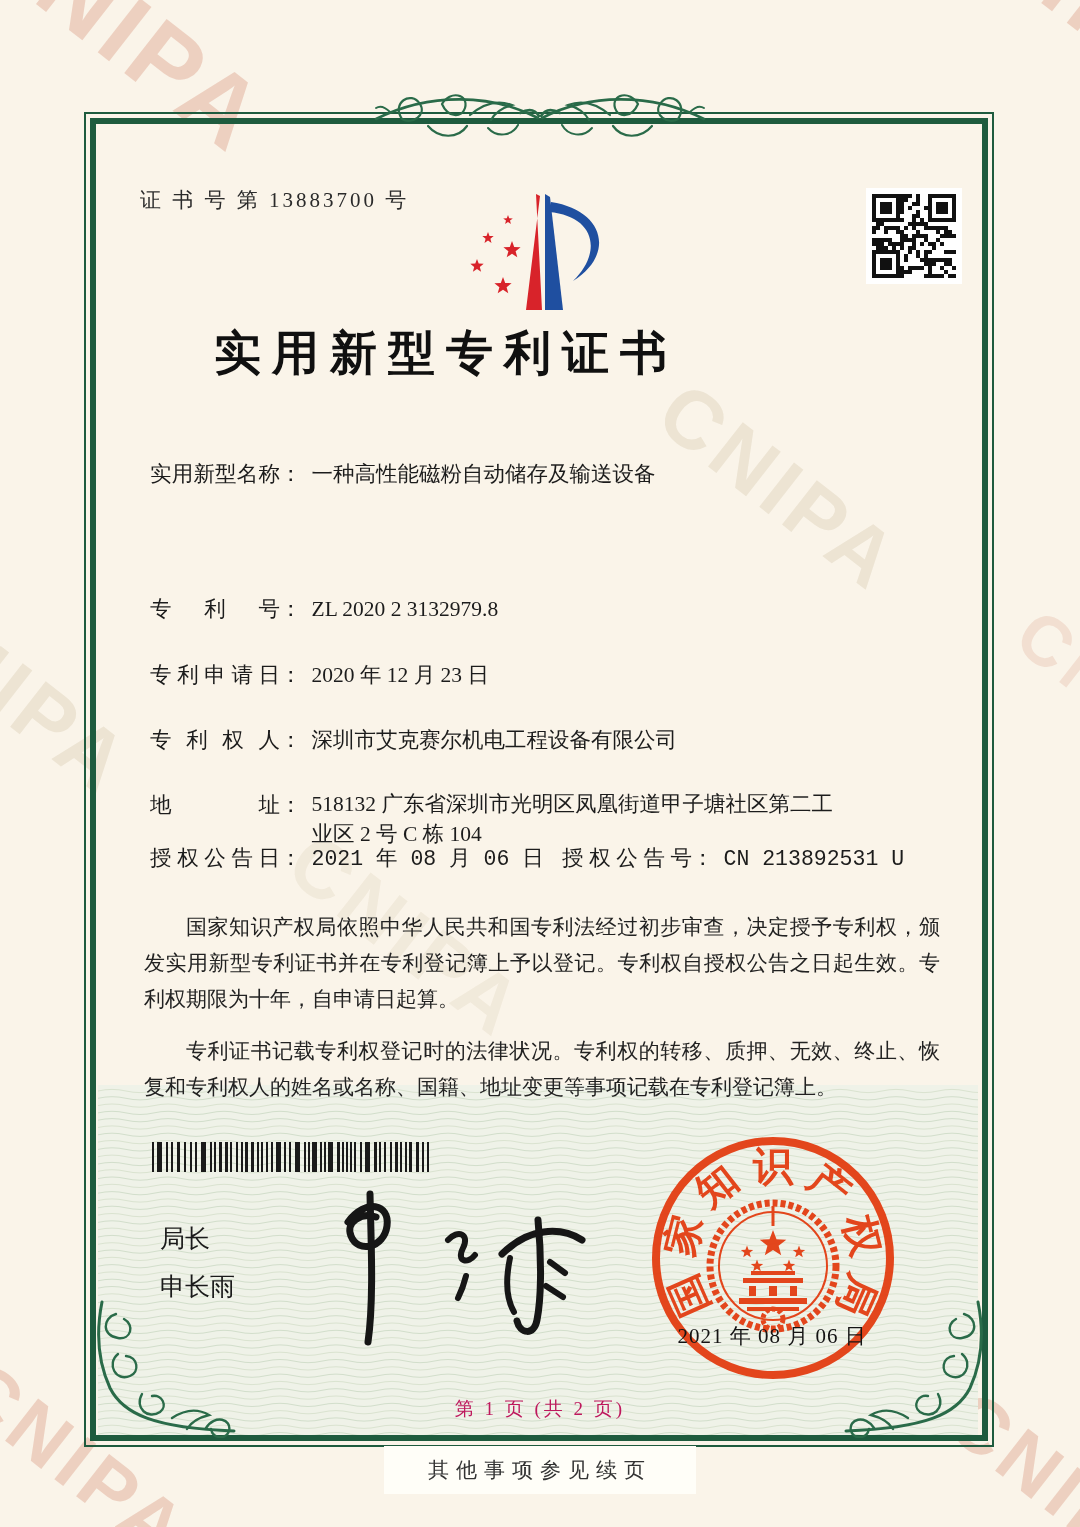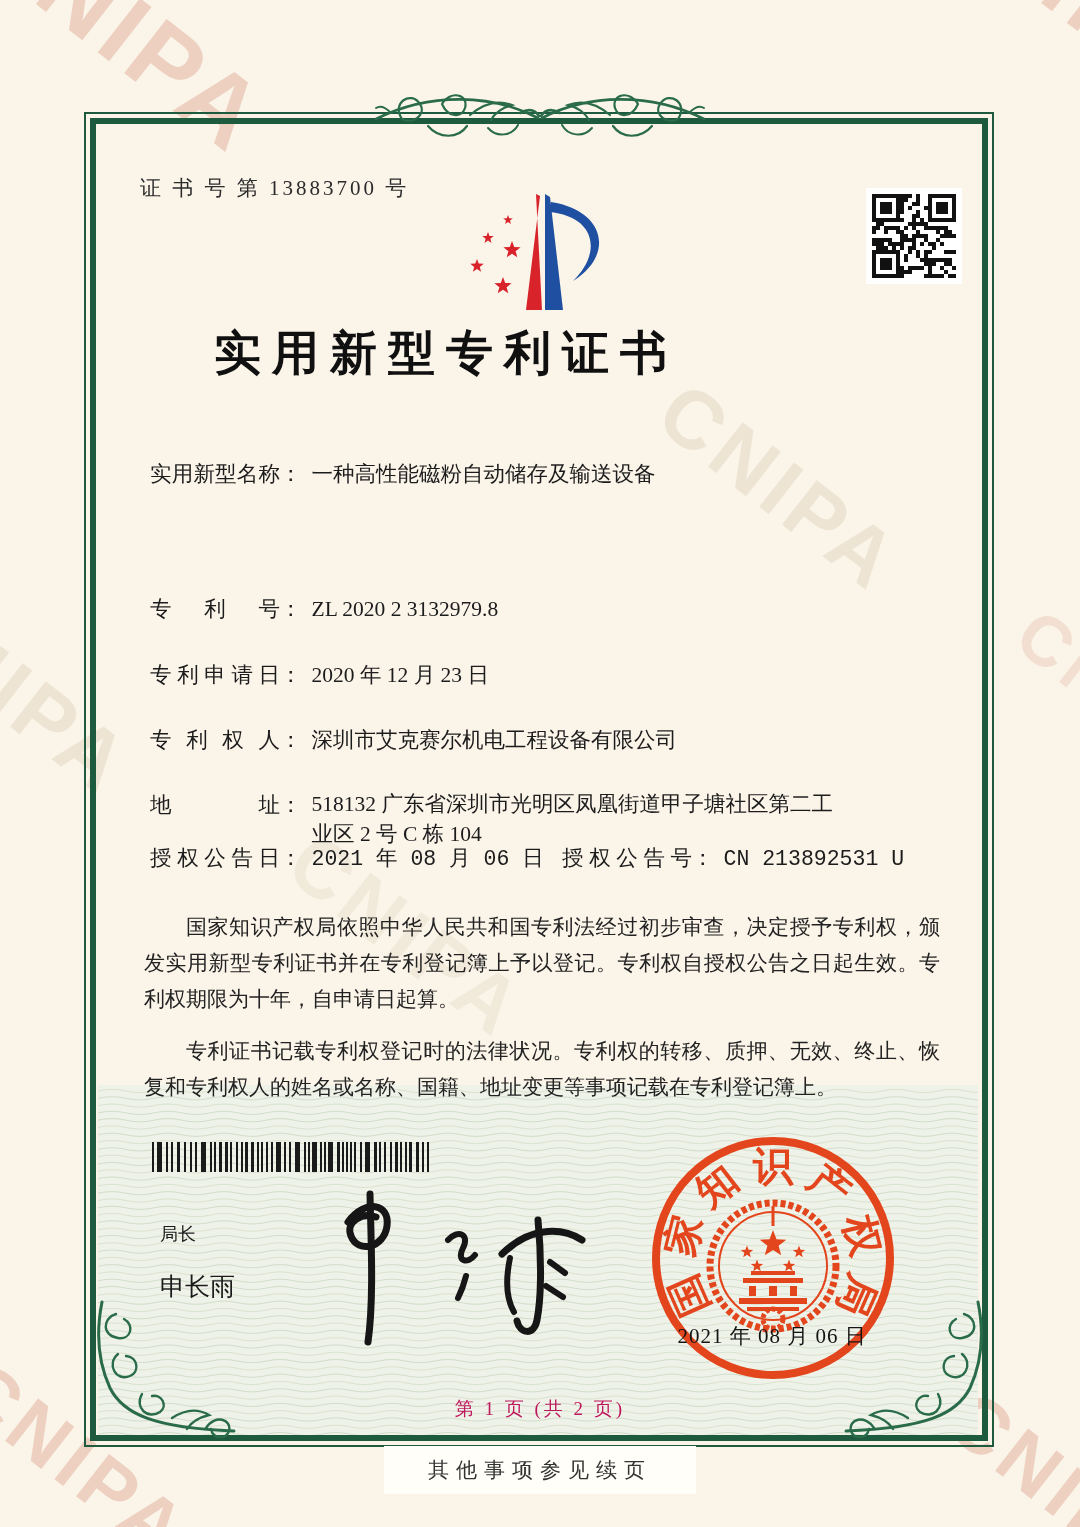--- a/index.html
+++ b/index.html
@@ -8,42 +8,42 @@
   
   .wm{position:absolute;font-family:"Liberation Sans","DejaVu Sans",sans-serif;font-weight:bold;
       transform:rotate(38deg);letter-spacing:6px;pointer-events:none;z-index:0;}
   .wm-tan{color:rgba(185,165,125,0.20);}
   .wm-pink{color:rgba(210,125,100,0.30);}
   
   #frame{position:absolute;left:90px;top:118px;width:886px;height:1311px;
          border:6px solid #1e5b3e;outline:2px solid #1e5b3e;outline-offset:4px;z-index:1;}
   .orn{position:absolute;z-index:2;}
   
-  #cert-no{position:absolute;left:140px;top:174px;font-size:21px;letter-spacing:3px;color:#2b2b2b;z-index:3;}
+  #cert-no{position:absolute;left:140px;top:186px;font-size:21px;letter-spacing:3px;color:#2b2b2b;z-index:3;}
   #logo{position:absolute;left:452px;top:180px;z-index:3;}
   #qr{position:absolute;left:866px;top:188px;z-index:3;background:#ffffff;}
   #title{position:absolute;left:0;top:322px;width:892px;text-align:center;font-size:47px;font-weight:bold;
          letter-spacing:11px;color:#101010;z-index:3;}
   
   .row{position:absolute;left:150px;font-size:21.5px;line-height:32px;z-index:3;white-space:nowrap;}
   .flabel{display:inline-block;width:130px;text-align:justify;text-align-last:justify;vertical-align:top;}
   .fcolon{vertical-align:top;}
   .fvalue{margin-left:10px;vertical-align:top;}
   .fvalue-wrap{display:inline-block;margin-left:10px;width:590px;white-space:pre-line;line-height:30px;vertical-align:top;}
   .pair2{position:absolute;left:412px;top:0;}
   
   #body-text{position:absolute;left:128px;top:893px;width:828px;font-size:21px;line-height:36px;
              text-align:justify;color:#222;z-index:3;}
   #body-text p{margin:16px;text-indent:2em;}
   
   #band{position:absolute;left:98px;top:1085px;width:880px;height:350px;background:#eff2e8;z-index:1;}
   #band svg{display:block;}
   
   #barcode{position:absolute;left:152px;top:1142px;z-index:3;}
-  #director-title{position:absolute;left:160px;top:1222px;font-size:18px;font-weight:500;
+  #director-title{position:absolute;left:160px;top:1222px;font-size:25px;font-weight:500;
                   font-family:"Liberation Sans","DejaVu Sans",sans-serif;z-index:3;color:#1a1a1a;}
   #director-name{position:absolute;left:160px;top:1270px;font-size:25px;font-weight:500;
                  font-family:"Liberation Sans","DejaVu Sans",sans-serif;z-index:3;color:#1a1a1a;}
   #signature{position:absolute;left:290px;top:1182px;z-index:3;}
   #seal{position:absolute;left:645px;top:1132px;z-index:4;opacity:0.95;}
   #seal-date{position:absolute;left:662px;top:1322px;width:220px;text-align:center;font-size:21px;
              color:#141414;letter-spacing:1px;z-index:5;}
   #page-num{position:absolute;left:0;top:1396px;width:1080px;text-align:center;font-size:19px;
             letter-spacing:3px;color:#be185d;z-index:3;}
   #foot-note{position:absolute;left:0;top:1446px;width:1080px;text-align:center;z-index:3;}

